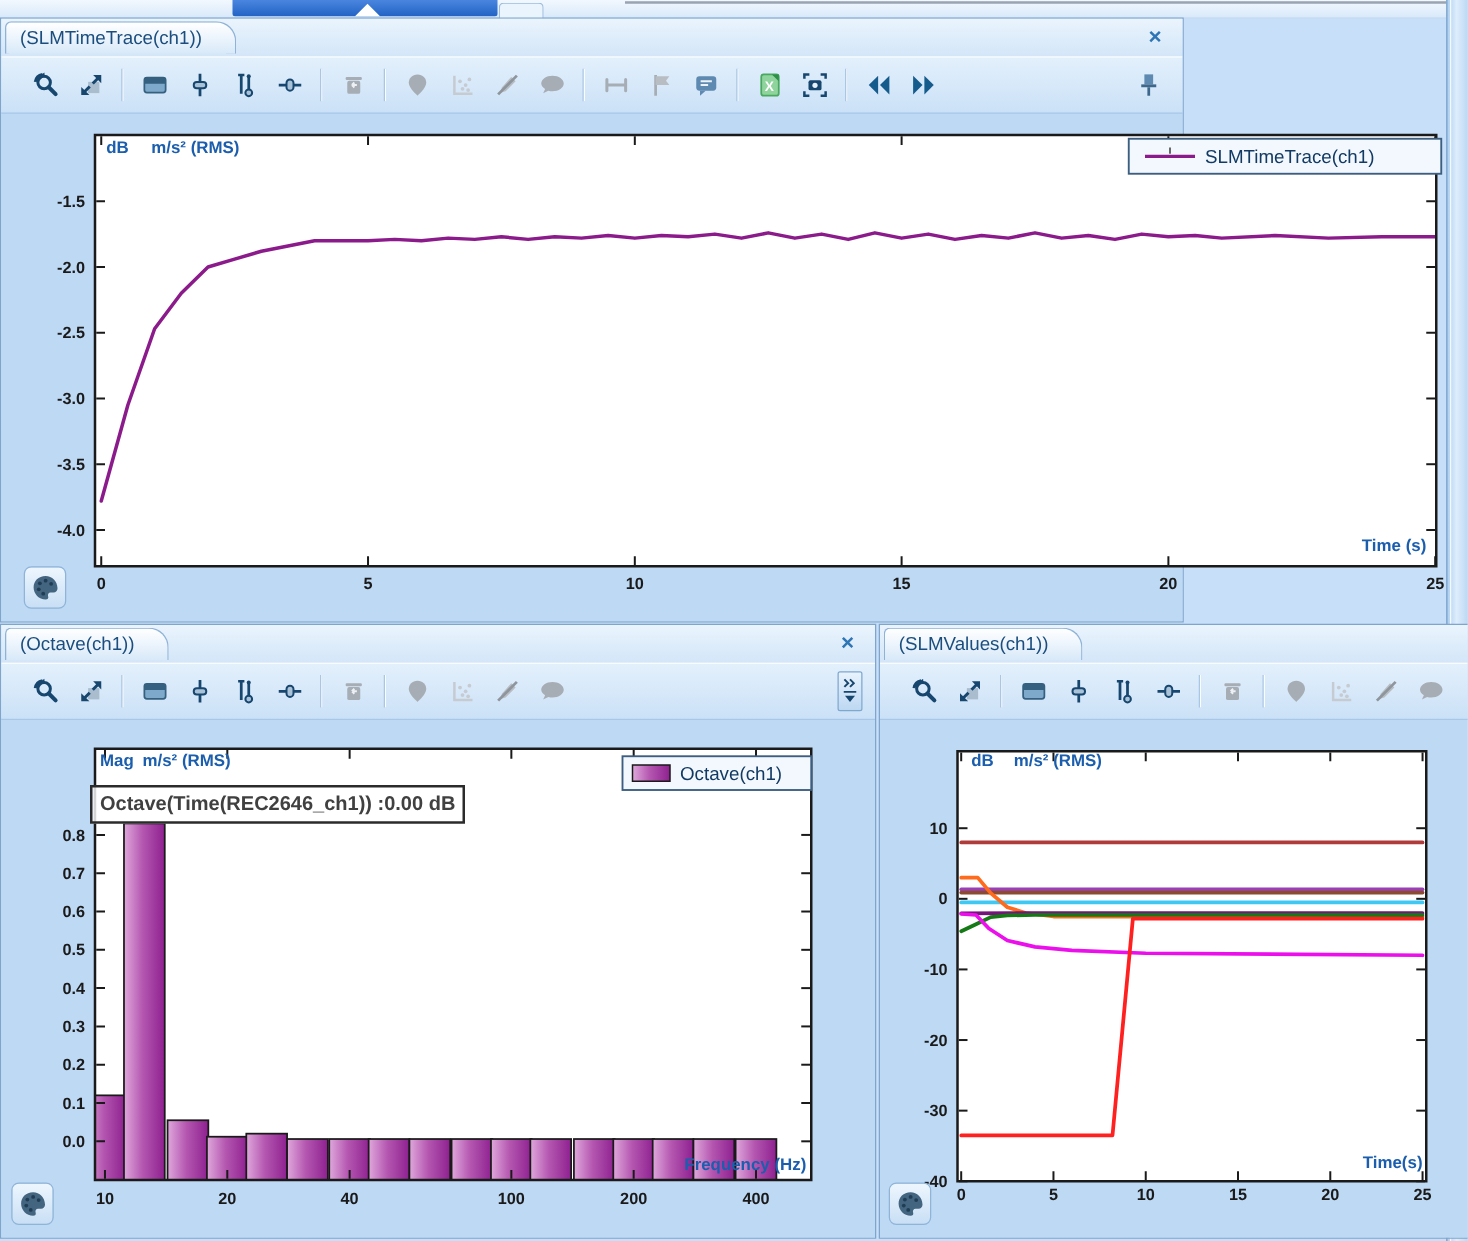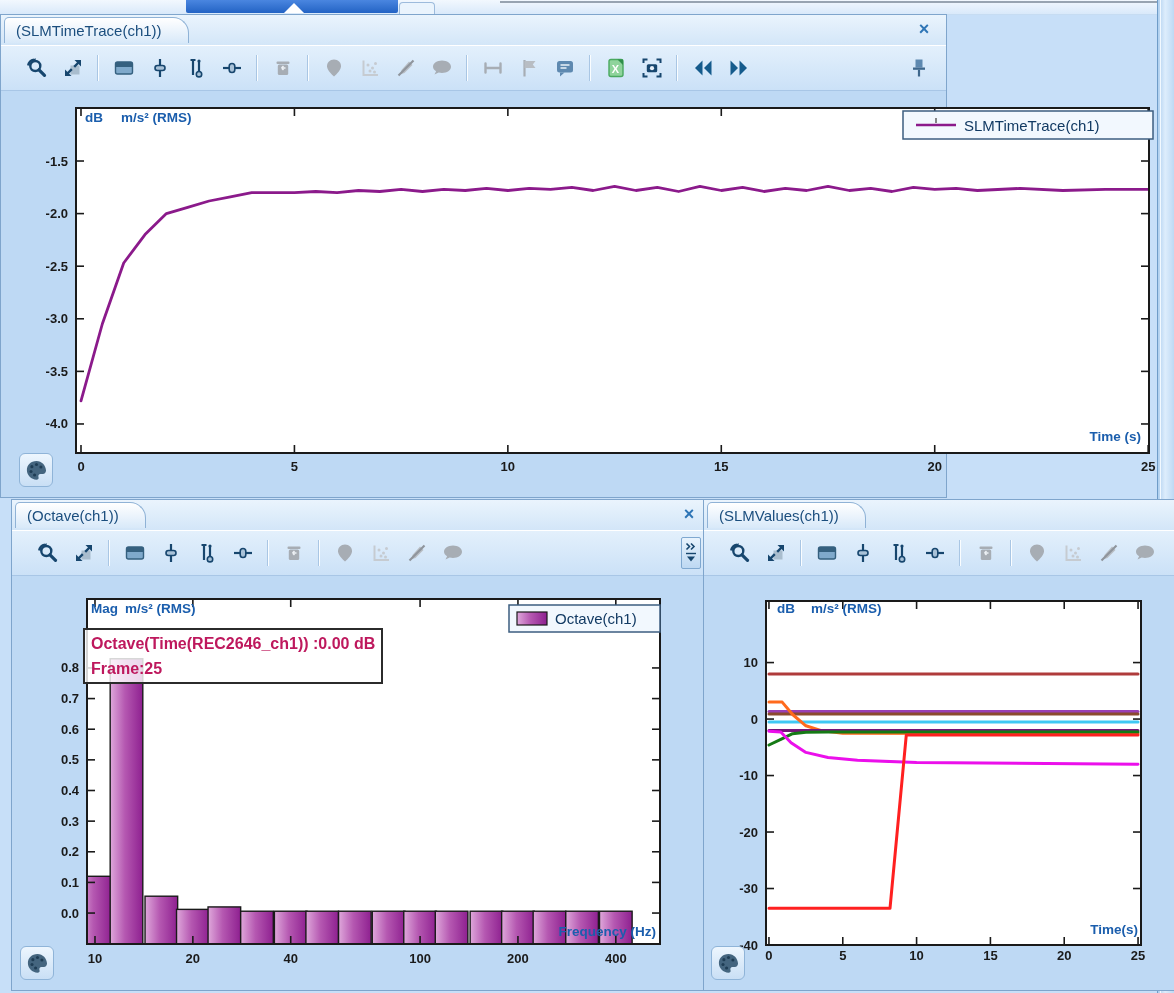--- a/index.html
+++ b/index.html
@@ -25,21 +25,21 @@
   .right-strip{position:absolute;left:1157px;top:0;width:17px;height:993px;
     background:linear-gradient(to right,#AFCFEE,#DDEDFC 45%,#BED9F4);
     border-left:1px solid #6E9CC8;box-sizing:border-box;}
   .right-strip:before{content:"";position:absolute;left:2px;top:0;bottom:0;width:1px;background:#F2F9FF;}
 
   
   .panel{position:absolute;display:flex;flex-direction:column;box-sizing:border-box;
     background:linear-gradient(#E2EFFC,#C9E0F7);
     border:1px solid #7FA5CC;}
   #panel-top{left:0;top:14px;width:947px;height:484px;}
-  #panel-octave{left:11px;top:499px;width:701px;height:492px;justify-content:space-between;}
+  #panel-octave{left:0;top:499px;width:701px;height:492px;justify-content:space-between;}
   #panel-slmvalues{left:703px;top:499px;width:516px;height:492px;}
 
   .tab-row{position:relative;height:30px;flex:0 0 30px;
     background:linear-gradient(#EAF4FD,#D3E6F8);}
   .tab{position:absolute;left:3px;top:2px;height:26px;padding:0 26px 0 11px;
     background:linear-gradient(#FFFFFF,#EAF3FC 55%,#D8E9F9);
     border:1px solid #8FB2D6;border-bottom:none;border-radius:5px 16px 0 0;
     display:flex;align-items:center;font-size:15px;color:#1B4E7E;box-sizing:border-box;}
   .close-x{position:absolute;right:12px;top:4px;width:20px;height:20px;
     color:#2E75B6;font-size:18px;font-weight:bold;line-height:20px;text-align:center;}
@@ -59,21 +59,21 @@
   svg.chart{position:absolute;left:0;top:0;}
 
   .palette-btn{position:absolute;bottom:10px;width:32px;height:32px;
     border:1px solid #8FB4D8;border-radius:6px;
     background:linear-gradient(#EDF6FE,#C9DFF5);
     display:flex;align-items:center;justify-content:center;z-index:5;}
   .palette-btn svg{width:25px;height:25px;}
 
   .tooltip-box{position:absolute;left:71px;top:52px;z-index:6;
     border:2px solid #2B2B2B;background:rgba(255,255,255,0.82);
-    color:#be185d;font-size:16px;font-weight:bold;line-height:25px;
+    color:#404040;font-size:16px;font-weight:bold;line-height:25px;
     padding:1px 6px;white-space:nowrap;}
 </style>
 </head>
 <body>
 
 <div class="top-strip">
   <div class="ts-grayline"></div>
   <div class="ts-dark">
     <div class="ts-tri"></div>
   </div>
@@ -491,21 +491,20 @@
         <text x="79" y="37" font-size="13.5" font-weight="bold" fill="#1B5EAD"><tspan>Mag</tspan><tspan dx="7">m/s² (RMS)</tspan></text>
         <text x="644" y="360" text-anchor="end" font-size="13.5" font-weight="bold" fill="#1B5EAD">Frequency (Hz)</text>
         <g>
           <rect x="497" y="29" width="151" height="27" fill="#F2F8FE" stroke="#3C5E80" stroke-width="1.5"></rect>
           <rect x="505" y="36" width="30" height="13" fill="url(#barGrad-octave)" stroke="#1A1A1A" stroke-width="1.2"></rect>
           <text x="543" y="48" font-size="15" fill="#123A63">Octave(ch1)</text>
         </g>
       </svg>
     <div class="tooltip-box">
       <div>Octave(Time(REC2646_ch1)) :0.00 dB</div>
-      <div>Frame:25</div>
     </div>
     <div class="palette-btn" style="left:8px">
         <svg viewBox="0 0 26 26">
           <path d="M13 3 C7 3 3 7.2 3 12.5 C3 17.8 7.5 22.5 13 22.5 C14.7 22.5 15.6 21.4 15.1 20 C14.5 18.3 15.4 16.7 17.1 16.7 L19.6 16.7 C21.5 16.7 22.9 15.1 22.9 13.1 C22.7 7.4 18.4 3 13 3 Z" fill="#44657F"></path>
           <g fill="#1F3D55">
             <circle cx="8.2" cy="9" r="1.6"></circle>
             <circle cx="13" cy="6.8" r="1.6"></circle>
             <circle cx="17.6" cy="9.4" r="1.6"></circle>
             <circle cx="7.3" cy="14" r="1.6"></circle>
             <circle cx="11" cy="17.6" r="1.6"></circle>

